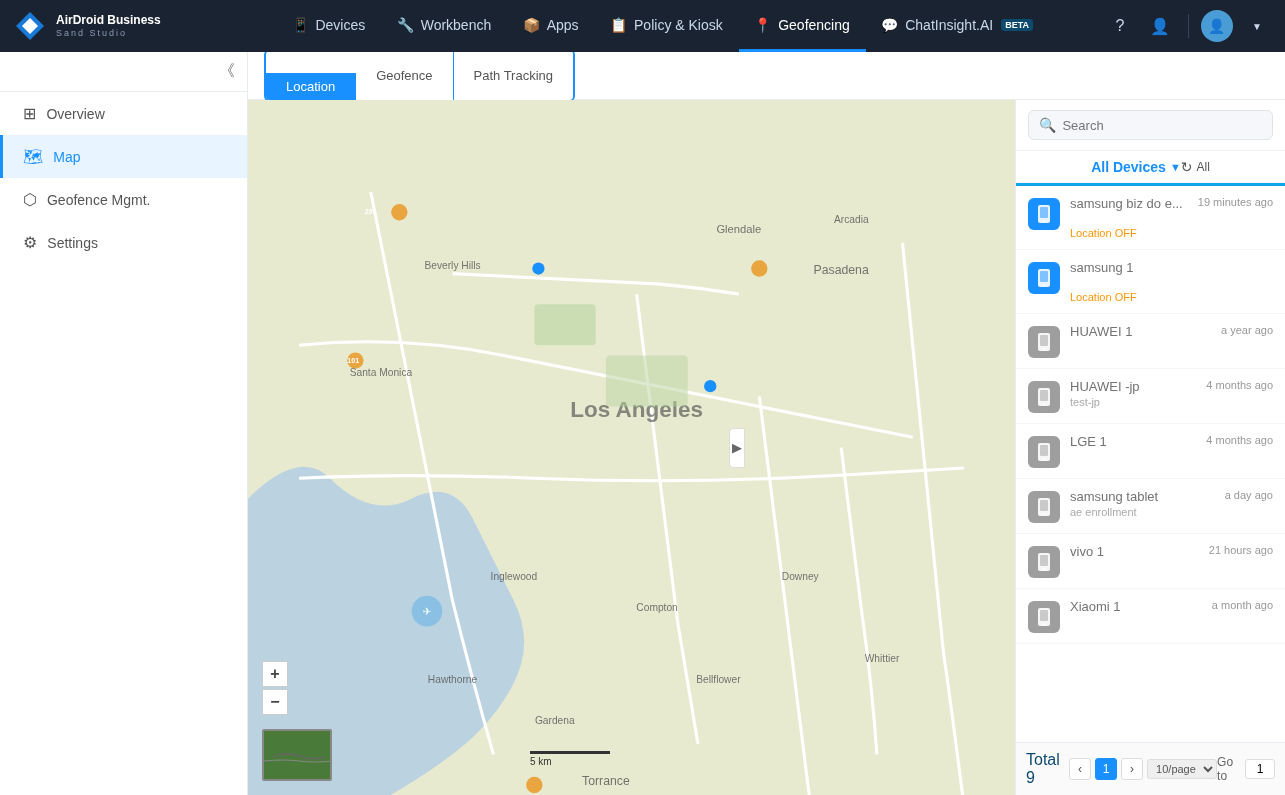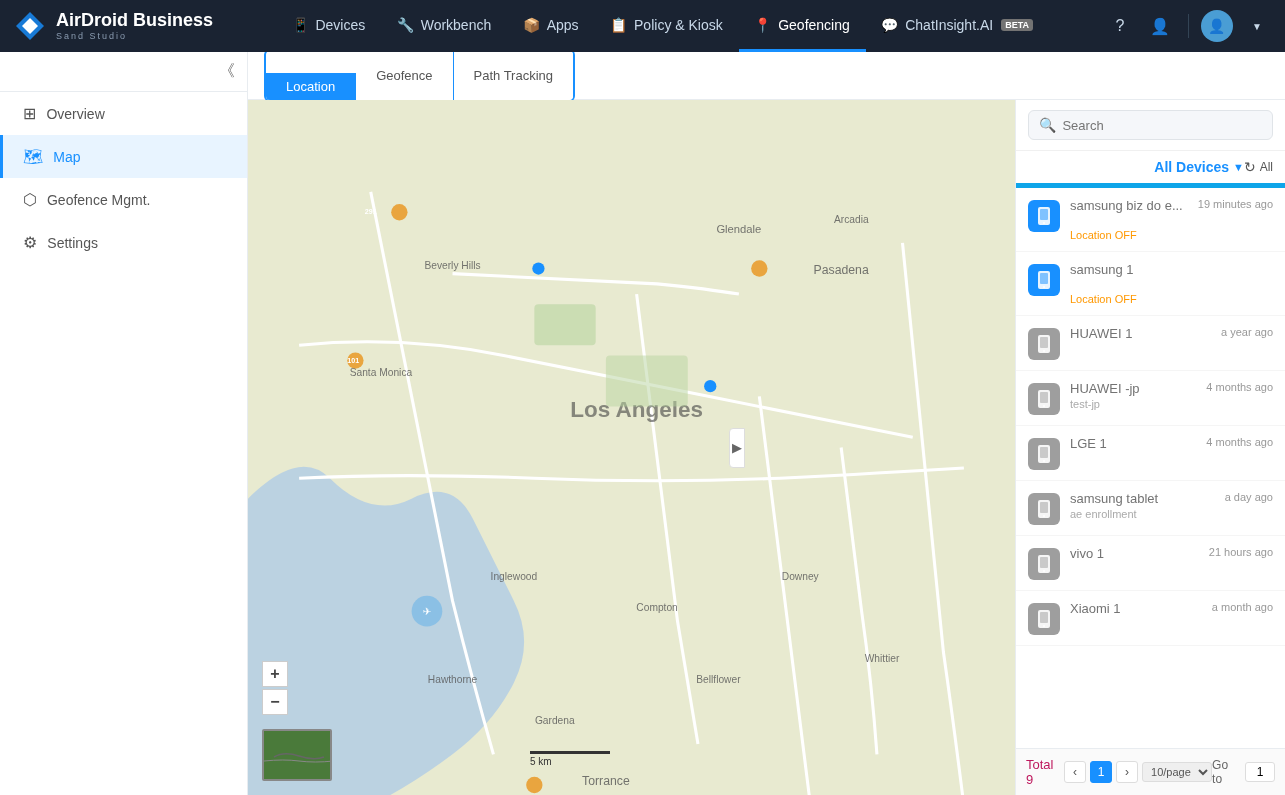--- a/index.html
+++ b/index.html
@@ -7,41 +7,41 @@
 
     
     .top-nav {
       display: flex; align-items: center; height: 52px;
       background: #1a2332; color: #fff; padding: 0 12px; gap: 4px;
       position: relative; z-index: 100;
     }
     .logo-area { display: flex; align-items: center; gap: 8px; width: 260px; }
     .logo-icon { width: 36px; height: 36px; }
     .logo-text { display: flex; flex-direction: column; }
-    .logo-main { font-size: 18px; font-weight: 700; color: #fff; line-height: 1.1; }
+    .logo-main { font-size: 12px; font-weight: 700; color: #fff; line-height: 1.1; }
     .logo-sub { font-size: 9px; color: #8a9bb0; letter-spacing: 2px; }
     .nav-items { display: flex; align-items: center; flex: 1; }
     .nav-item {
       display: flex; align-items: center; gap: 6px; padding: 0 16px; height: 52px;
       color: #c8d8e8; font-size: 14px; cursor: pointer; border-bottom: 3px solid transparent;
       white-space: nowrap;
     }
     .nav-item.active { color: #fff; border-bottom-color: #1890ff; }
     .nav-right { display: flex; align-items: center; gap: 8px; }
     .nav-icon-btn {
       width: 32px; height: 32px; border-radius: 50%; display: flex; align-items: center;
       justify-content: center; color: #c8d8e8; cursor: pointer; font-size: 16px;
     }
     .divider-v { width: 1px; height: 24px; background: #334455; margin: 0 4px; }
     .avatar {
       width: 32px; height: 32px; border-radius: 50%; background: #4a9dd4;
       display: flex; align-items: center; justify-content: center; color: #fff; font-size: 14px; cursor: pointer;
     }
     .beta-badge {
-      background: #737373; color: #fff; font-size: 9px; padding: 1px 4px; border-radius: 3px;
+      background: #0c4a6e; color: #fff; font-size: 9px; padding: 1px 4px; border-radius: 3px;
       font-weight: 700; margin-left: 2px;
     }
 
     
     .main-layout { display: flex; height: calc(795px - 52px); }
 
     
     .sidebar {
       width: 248px; background: #fff; border-right: 1px solid #e8ecf0;
       display: flex; flex-direction: column; flex-shrink: 0;
@@ -122,22 +122,22 @@
       padding: 10px 12px; border-bottom: 1px solid #f0f0f0;
     }
     .search-box {
       display: flex; align-items: center; gap: 6px; background: #f5f7fa;
       border: 1px solid #e0e4e8; border-radius: 6px; padding: 6px 10px;
     }
     .search-box input {
       border: none; background: transparent; font-size: 13px; flex: 1; outline: none; color: #333;
     }
     .panel-header {
-      display: flex; align-items: center; justify-content: flex-end;
-      padding: 8px 12px; border-bottom: 5px solid #0ea5e9;
+      display: flex; align-items: center; justify-content: center;
+      padding: 8px 12px; border-bottom: 3px solid #0ea5e9;
     }
     .all-devices-btn {
       display: flex; align-items: center; gap: 4px; color: #1890ff; font-weight: 600;
       font-size: 14px; cursor: pointer;
     }
     .refresh-btn {
       display: flex; align-items: center; gap: 4px; cursor: pointer; color: #555;
       font-size: 12px;
     }
     .device-list { flex: 1; overflow-y: auto; }
@@ -157,21 +157,21 @@
     .device-status.failed { color: #f44336; }
     .device-status.offline-loc { color: #ff9800; margin-top: 16px; }
     .device-sub { font-size: 11px; color: #aaa; }
     .device-right { display: flex; flex-direction: column; align-items: flex-end; gap: 2px; }
 
     
     .panel-footer {
       display: flex; align-items: center; justify-content: space-between;
       padding: 8px 10px; border-top: 1px solid #e8ecf0; background: #fafafa; flex-shrink: 0;
     }
-    .total-info { font-size: 13px; color: #be185d; }
+    .total-info { font-size: 16px; color: #0c4a6e; }
     .pagination { display: flex; align-items: center; gap: 4px; }
     .page-btn {
       width: 22px; height: 22px; border: 1px solid #ddd; border-radius: 3px;
       background: #fff; display: flex; align-items: center; justify-content: center;
       cursor: pointer; font-size: 12px; color: #555;
     }
     .page-btn.active { background: #1890ff; color: #fff; border-color: #1890ff; }
     .page-select {
       border: 1px solid #ddd; border-radius: 3px; font-size: 11px; padding: 2px 4px; color: #555;
     }

